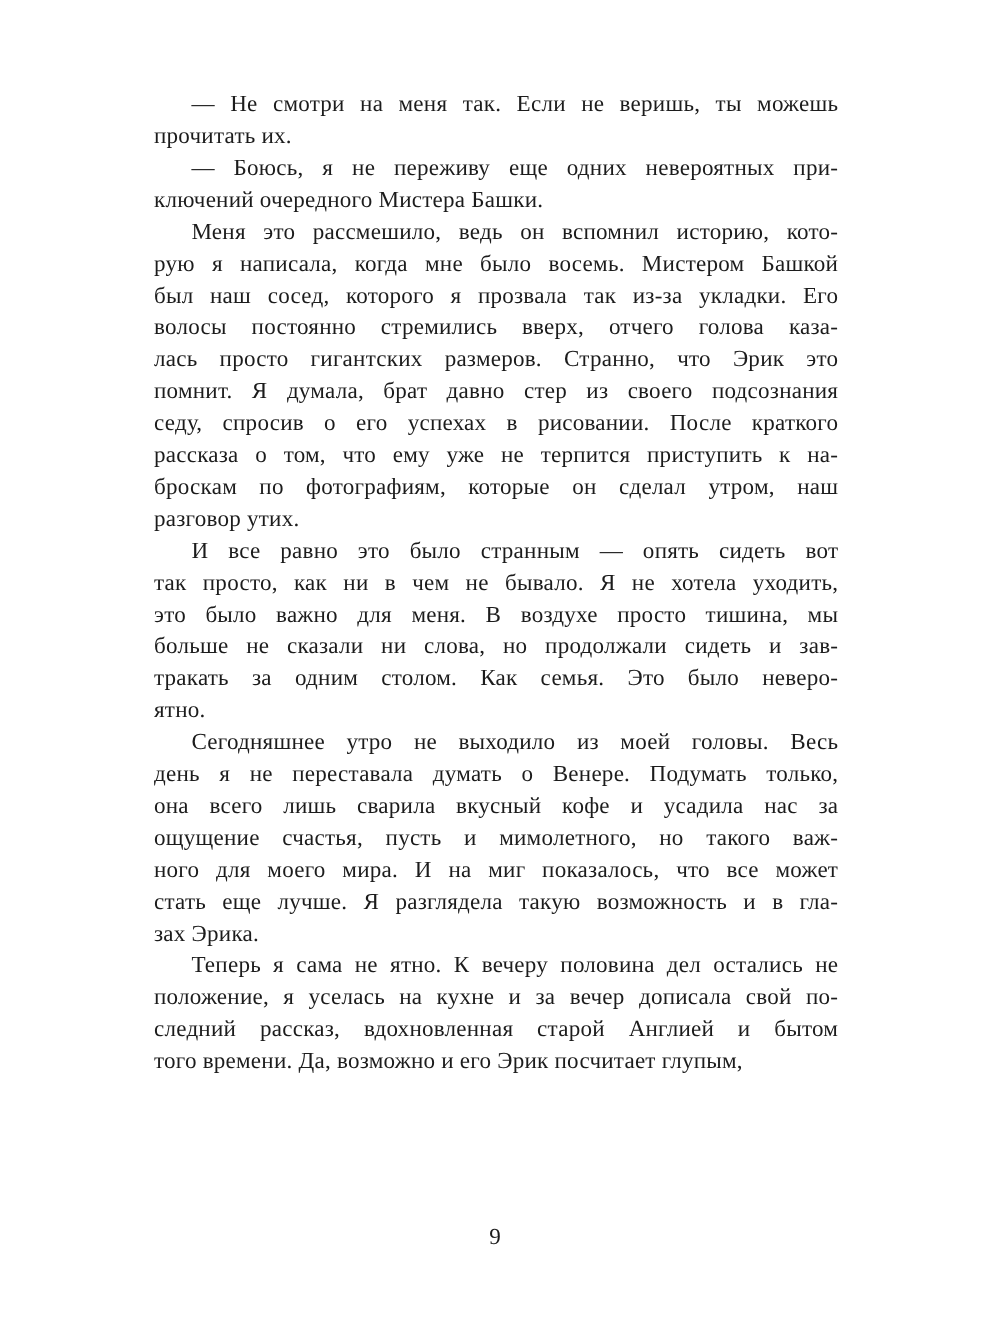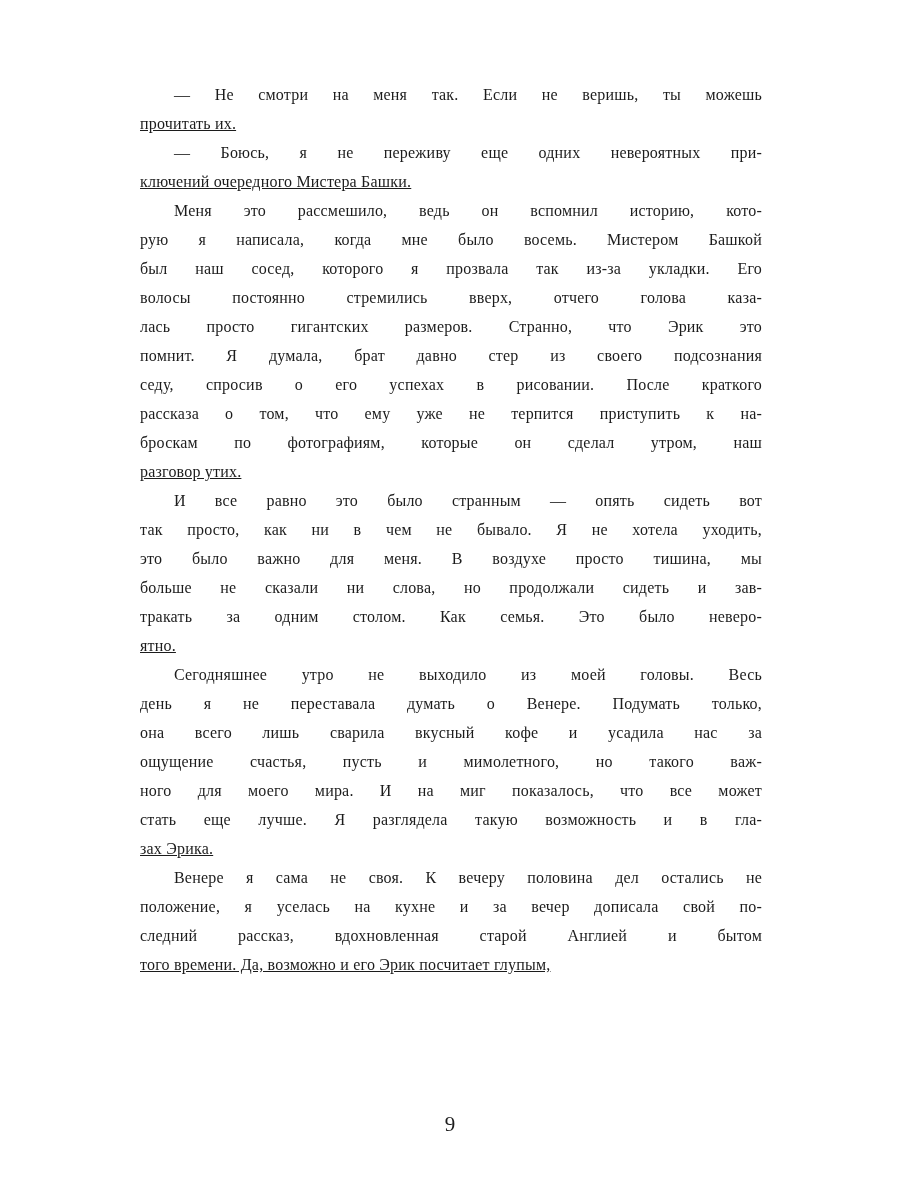--- a/index.html
+++ b/index.html
@@ -14,36 +14,35 @@
     background: #ffffff;
     overflow: hidden;
     font-family: "Liberation Serif", "DejaVu Serif", serif;
     color: #1c1c1c;
   }
   .text-block {
     position: absolute;
     left: 140px;
     top: 80px;
     width: 622px;
-    font-size: 16px;
+    font-size: 21px;
     line-height: 29px;
     letter-spacing: 0.2px;
   }
   .paragraph {
     margin: 0;
     padding: 0;
   }
   .line {
     text-align: justify;
     text-align-last: justify;
     white-space: normal;
   }
   .line.last {
     text-align-last: left;
-    text-decoration: underline;
   }
   .line.first {
     text-indent: 34px;
   }
   .page-number {
     position: absolute;
     left: 0;
     top: 1112px;
     width: 900px;
     text-align: center;
@@ -87,20 +86,20 @@
       <div class="paragraph">
         <div class="line first">Сегодняшнее утро не выходило из моей головы. Весь</div>
         <div class="line">день я не переставала думать о Венере. Подумать только,</div>
         <div class="line">она всего лишь сварила вкусный кофе и усадила нас за</div>
         <div class="line">ощущение счастья, пусть и мимолетного, но такого важ-</div>
         <div class="line">ного для моего мира. И на миг показалось, что все может</div>
         <div class="line">стать еще лучше. Я разглядела такую возможность и в гла-</div>
         <div class="line last">зах Эрика.</div>
       </div>
       <div class="paragraph">
-        <div class="line first">Венере я сама не своя. К вечеру половина дел остались не</div>
+        <div class="line first">Теперь я сама не ятно. К вечеру половина дел остались не</div>
         <div class="line">положение, я уселась на кухне и за вечер дописала свой по-</div>
         <div class="line">следний рассказ, вдохновленная старой Англией и бытом</div>
         <div class="line last">того времени. Да, возможно и его Эрик посчитает глупым,</div>
       </div>
     </div>
   <div class="page-number">9</div>
 </div>
 
 </body></html>

